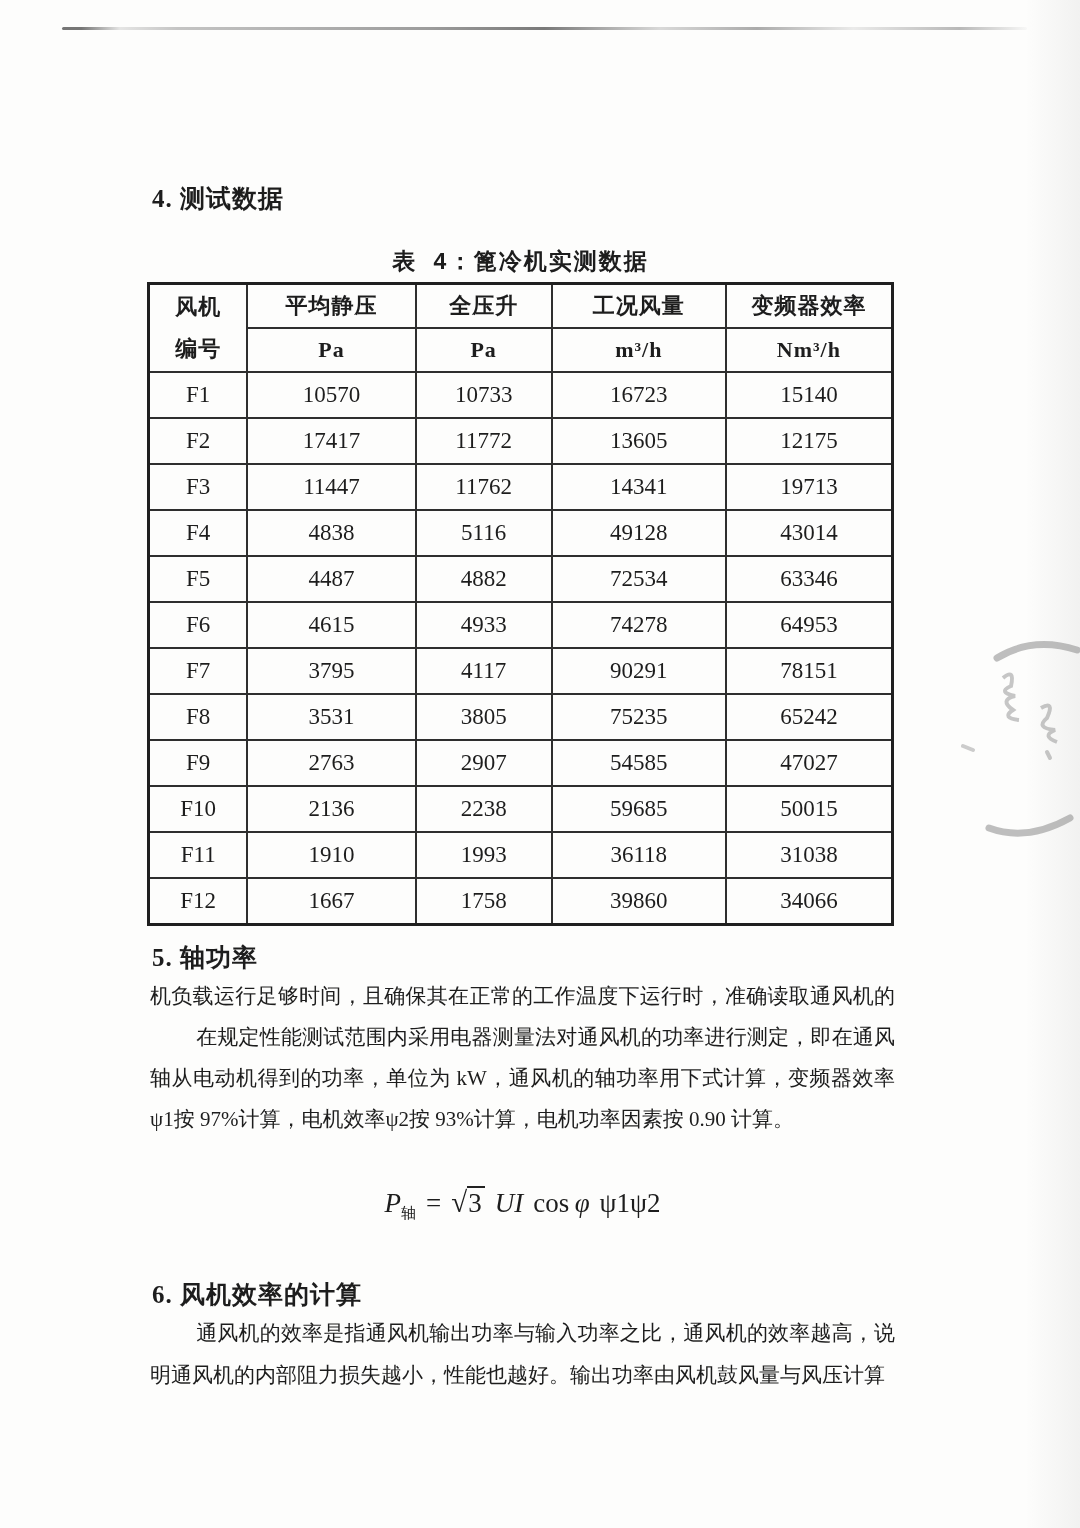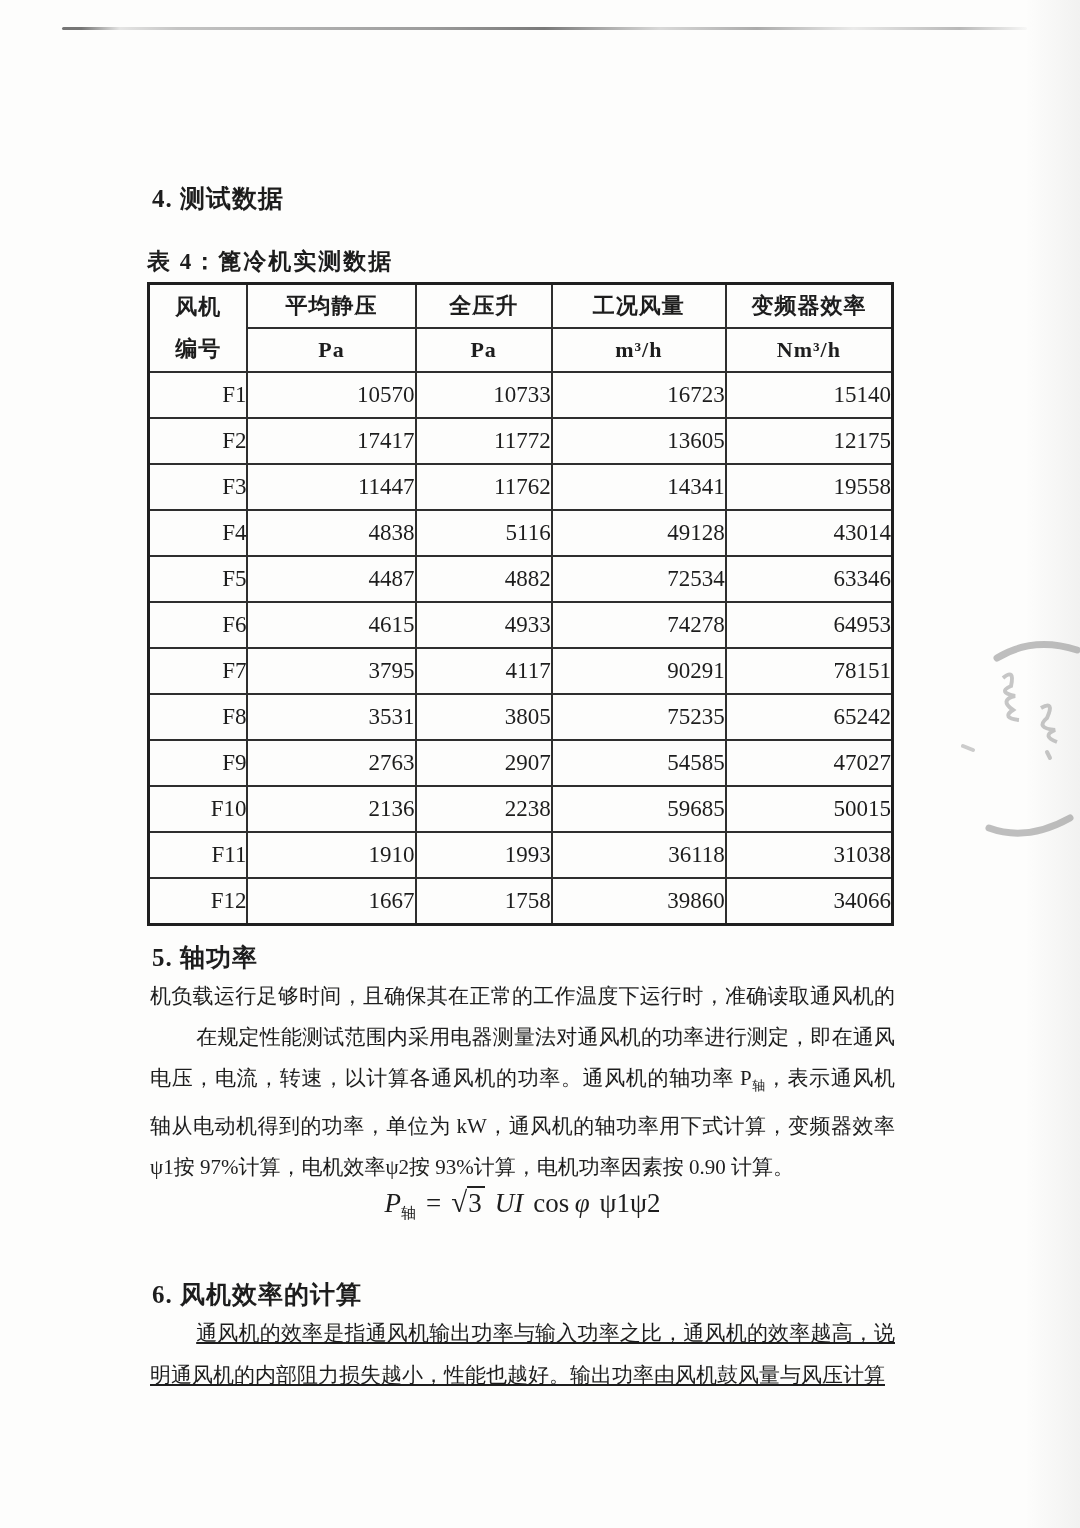--- a/index.html
+++ b/index.html
@@ -22,36 +22,36 @@
 
   
   .h { position: absolute; left: 152px; font-weight: bold; font-size: 25px;
        letter-spacing: 1px; white-space: nowrap; }
   #heading4 { top: 182px; }
   #heading5 { top: 941px; }
   #heading6 { top: 1278px; }
 
   
   #caption { position: absolute; left: 147px; top: 246px; width: 747px;
-             font-weight: bold; font-size: 23px; letter-spacing: 2px; }
+             text-align: center; font-weight: bold; font-size: 23px; letter-spacing: 2px; font-family: Liberation Mono, monospace; }
   #data-table { position: absolute; left: 147px; top: 282px; width: 747px;
                 border-collapse: collapse; table-layout: fixed; padding-left: 28px; }
   #data-table td { border: 2px solid #2e2e2e; text-align: center; vertical-align: middle;
                    padding: 0; font-size: 23px; }
   #data-table { border: 3px solid #1f1f1f; }
   #data-table tr.hrow td { font-weight: bold; font-size: 22px; height: 42px; letter-spacing: 1px; }
-  #data-table tr.drow td { height: 44px; text-align: right; }
+  #data-table tr.drow td { height: 44px; }
   td.fanhead { font-weight: bold; }
   .fanhead-inner { display: flex; flex-direction: column; justify-content: space-around;
                    height: 84px; font-size: 22px; }
 
   
   .para { position: absolute; left: 150px; width: 745px; font-size: 21px; line-height: 41px; }
   #para5 { top: 976px; }
-  #para6 { top: 1312px; line-height: 42px; text-decoration: underline; }
+  #para6 { top: 1312px; line-height: 42px; }
   .pline { text-align: justify; text-align-last: justify; }
   .pline.first { text-indent: 2.2em; }
   .pline.last { text-align-last: left; }
   .psub { font-size: 13px; vertical-align: -5px; }
 
   
   #formula { position: absolute; left: 150px; top: 1186px; width: 745px;
              text-align: center; font-size: 27px; white-space: nowrap; }
   #formula .it { font-style: italic; }
   #formula .fsub { font-size: 15px; vertical-align: -6px; font-style: normal; }
@@ -119,21 +119,21 @@
         <td>17417</td>
         <td>11772</td>
         <td>13605</td>
         <td>12175</td>
       </tr>
       <tr class="drow">
         <td>F3</td>
         <td>11447</td>
         <td>11762</td>
         <td>14341</td>
-        <td>19558</td>
+        <td>19713</td>
       </tr>
       <tr class="drow">
         <td>F4</td>
         <td>4838</td>
         <td>5116</td>
         <td>49128</td>
         <td>43014</td>
       </tr>
       <tr class="drow">
         <td>F5</td>
@@ -192,21 +192,20 @@
         <td>34066</td>
       </tr>
     </tbody>
   </table>
 
   <div class="h" id="heading5">5. 轴功率</div>
 
   <div class="para" id="para5">
     <div class="pline">机负载运行足够时间，且确保其在正常的工作温度下运行时，准确读取通风机的</div>
     <div class="pline first">在规定性能测试范围内采用电器测量法对通风机的功率进行测定，即在通风</div>
-    <div class="pline"><span>电压，电流，转速，以计算各通风机的功率。通风机的轴功率 P</span><span class="psub">轴</span><span>，表示通风机</span></div>
     <div class="pline">轴从电动机得到的功率，单位为 kW，通风机的轴功率用下式计算，变频器效率</div>
     <div class="pline last">ψ1按 97%计算，电机效率ψ2按 93%计算，电机功率因素按 0.90 计算。</div>
   </div>
 
   <div id="formula"><span class="it">P</span><span class="fsub">轴</span><span class="gap"></span><span>=</span><span class="gap"></span><span class="radical">√</span><span class="radicand">3</span><span class="gap"></span><span class="it">UI</span><span class="gap"></span><span>cos</span> <span class="it">φ</span><span class="gap"></span><span>ψ1ψ2</span></div>
 
   <div class="h" id="heading6">6. 风机效率的计算</div>
 
   <div class="para" id="para6">
     <div class="pline first">通风机的效率是指通风机输出功率与输入功率之比，通风机的效率越高，说</div>

